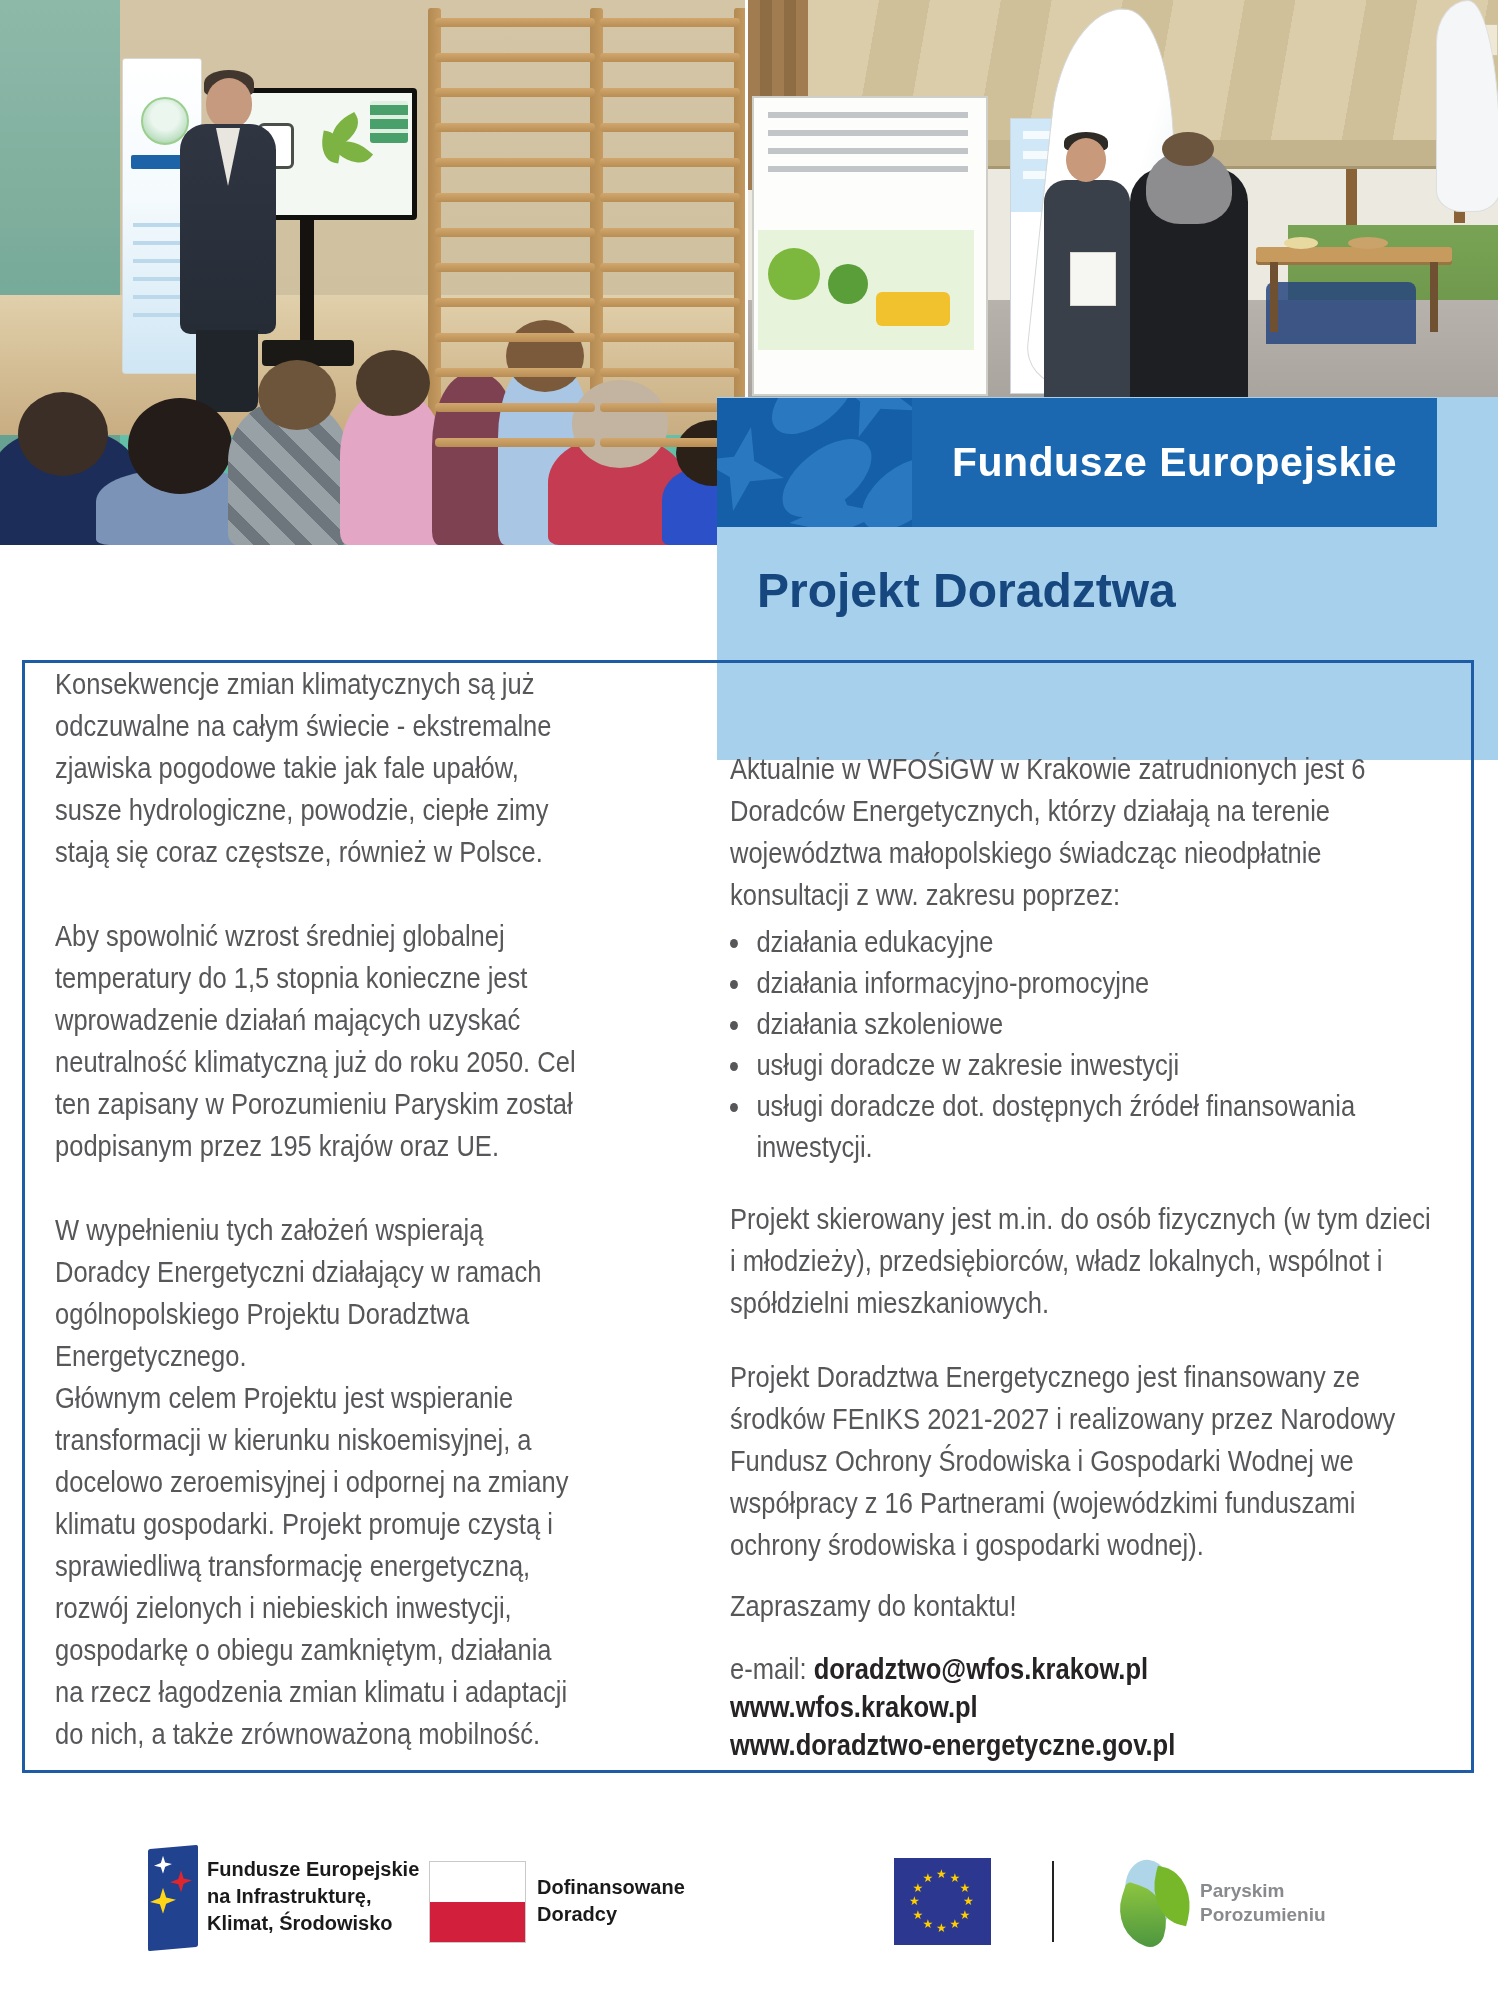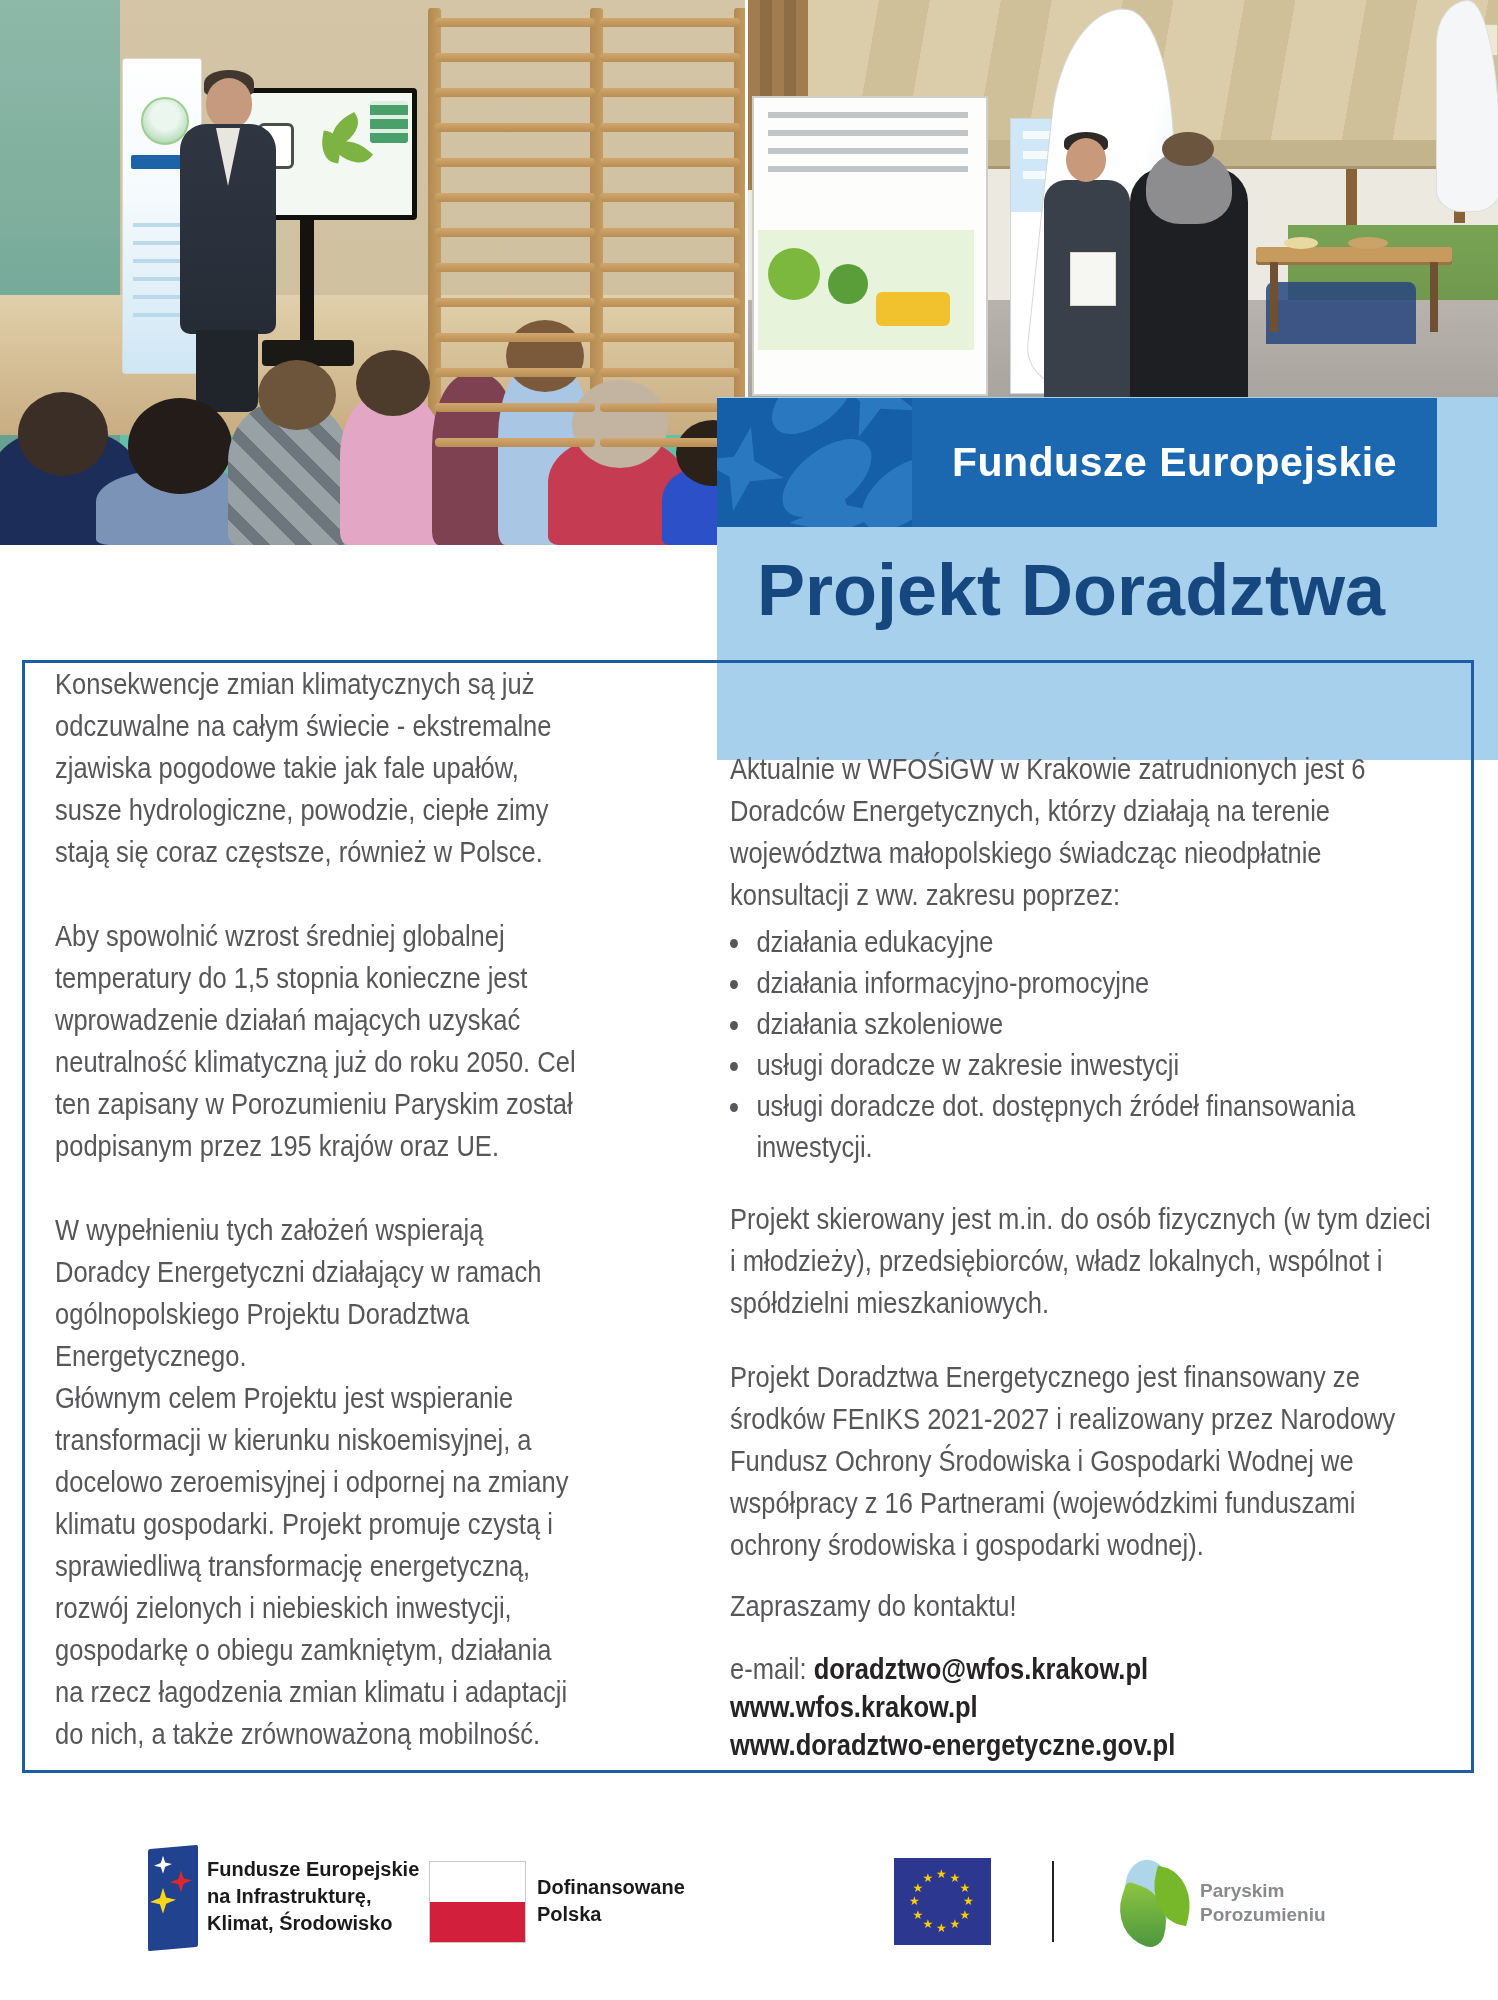--- a/index.html
+++ b/index.html
@@ -63,21 +63,21 @@
   .sign{left:702px;top:24px;width:46px;height:30px;background:#eee8d4;border:1px solid #cfc6a8;}
 
   
   #lightbox{left:717px;top:397px;width:781px;height:363px;background:#a7d0ec;}
   #banner{left:717px;top:398px;width:720px;height:129px;background:#1b67b0;}
   #banner-decor{left:0;top:0;width:195px;height:129px;background:#155fa8;overflow:hidden;}
   .spark{position:absolute;background:#2a79c0;clip-path:polygon(50% 0,62% 38%,100% 50%,62% 62%,50% 100%,38% 62%,0 50%,38% 38%);}
   .petal{position:absolute;background:#2a79c0;border-radius:50%;}
   #banner-label{left:195px;top:0;width:525px;height:129px;line-height:129px;text-align:center;
       color:#ffffff;font-size:41px;font-weight:bold;letter-spacing:.5px;}
-  #title{left:757px;top:543px;color:#16477f;font-size:72px;font-weight:bold;line-height:95px;white-space:nowrap;}
+  #title{left:757px;top:543px;color:#16477f;font-size:48px;font-weight:bold;line-height:95px;white-space:nowrap;}
 
   
   #main-box{left:22px;top:660px;width:1452px;height:1113px;border:3px solid #1e5ca6;box-sizing:border-box;background:transparent;}
 
   .body-text{color:#57575a;font-size:29px;line-height:42px;transform:scaleX(.88);transform-origin:0 0;}
   .leftcol{left:55px;width:592px;}
   .rightcol{left:730px;width:806px;}
   #r-bullets{margin:0;padding:0 0 0 24px;}
   #r-bullets li{margin:0;padding-left:6px;line-height:41px;}
   #cta{left:730px;top:1585px;}
@@ -277,21 +277,21 @@
   </div>
   <div class="abs f-text" style="left:207px;top:1856px;">
     <div>Fundusze Europejskie</div>
     <div>na Infrastrukturę,</div>
     <div>Klimat, Środowisko</div>
   </div>
 
   <div id="pl-flag" class="abs"></div>
   <div class="abs f-text" style="left:537px;top:1874px;">
     <div>Dofinansowane</div>
-    <div>Polska</div>
+    <div>Doradcy</div>
   </div>
 
   <div id="eu-flag">
       <span style="left: 42px; top: 10px;">★</span>
       <span style="left: 55.5px; top: 13.6173px;">★</span>
       <span style="left: 65.3827px; top: 23.5px;">★</span>
       <span style="left: 69px; top: 37px;">★</span>
       <span style="left: 65.3827px; top: 50.5px;">★</span>
       <span style="left: 55.5px; top: 60.3827px;">★</span>
       <span style="left: 42px; top: 64px;">★</span>

